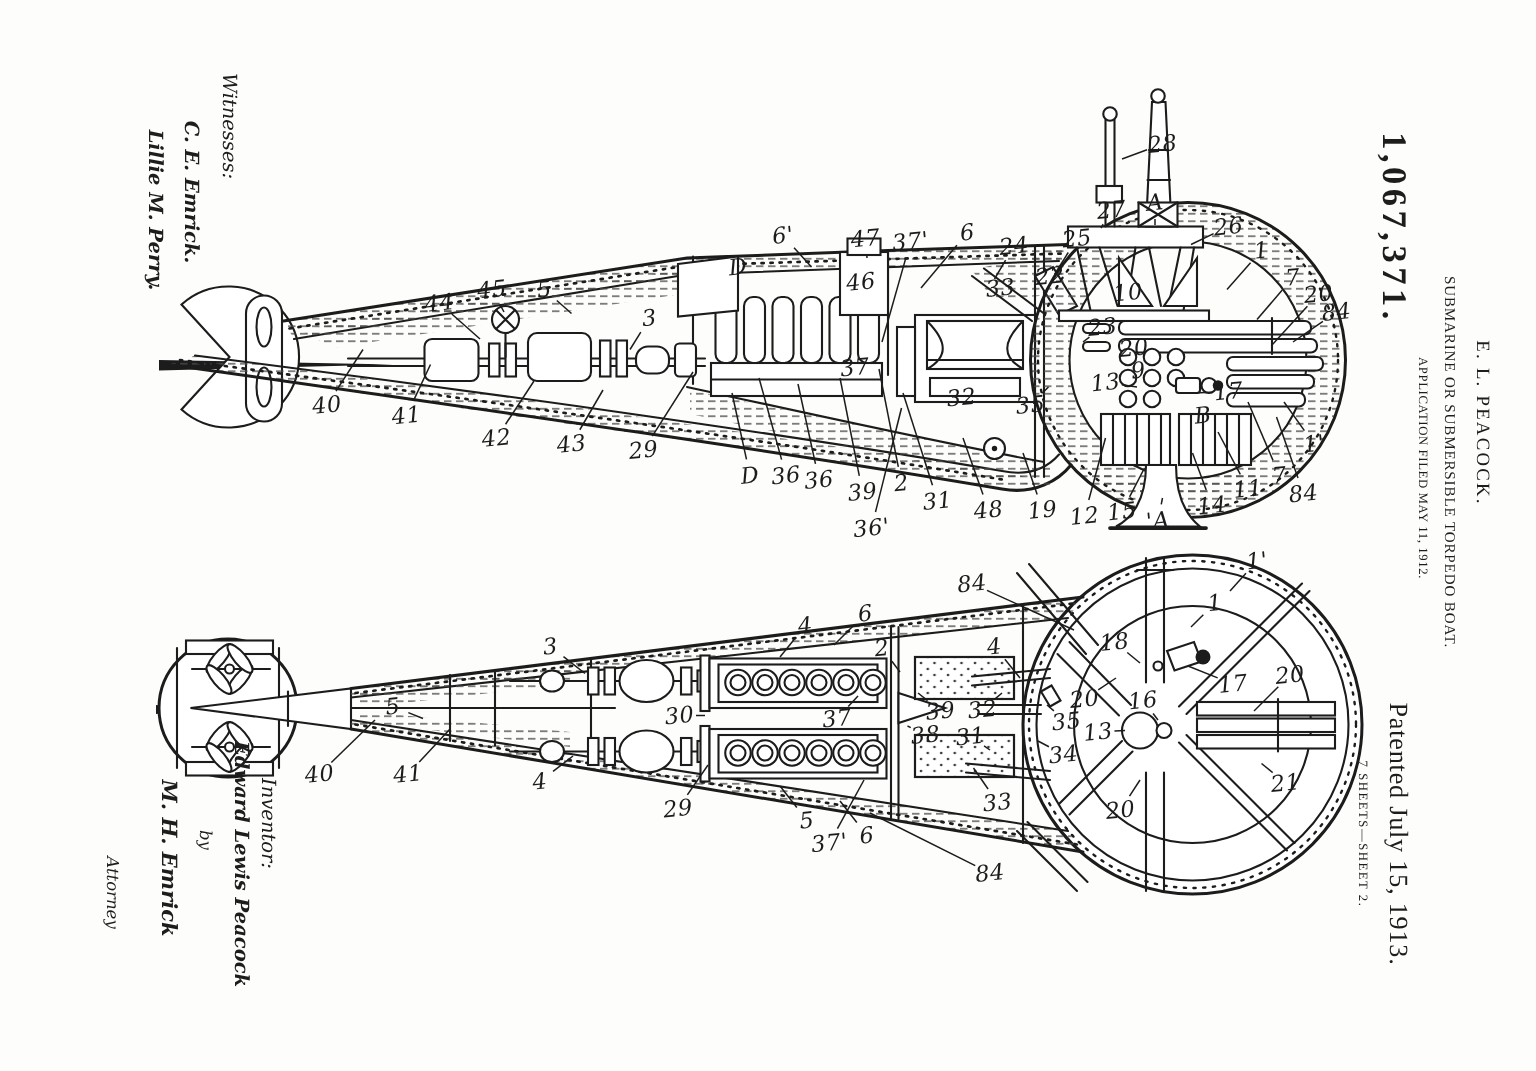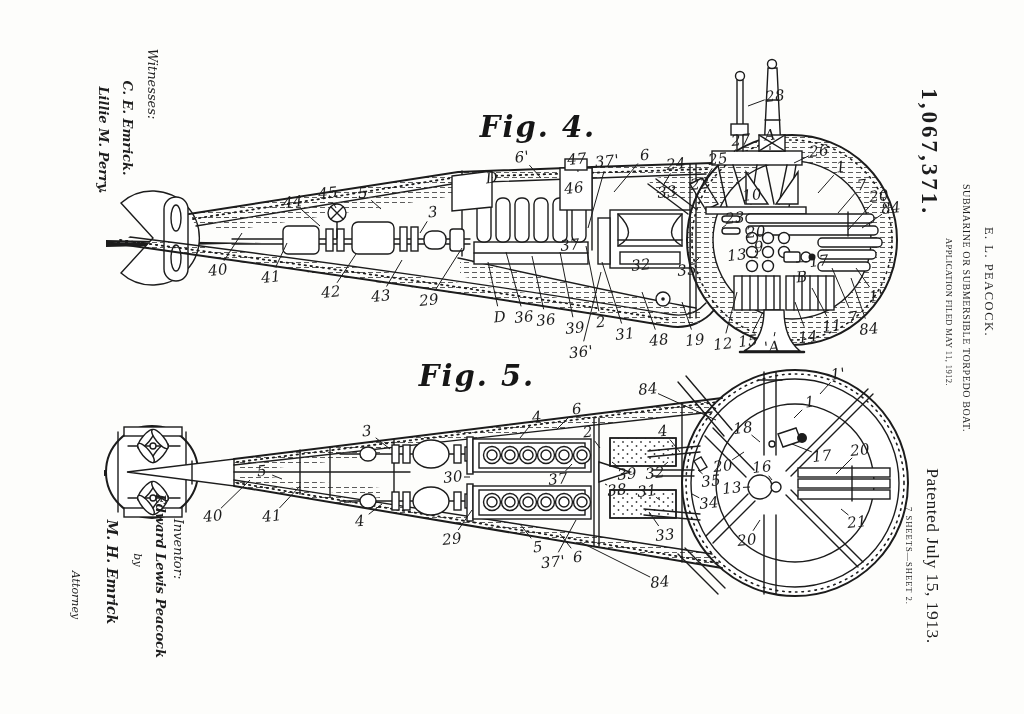--- a/index.html
+++ b/index.html
@@ -433,22 +433,20 @@
       <div class="plabel" style="left: 452px; top: 539px;">29</div>
       <div class="plabel" style="left: 538px; top: 547px;">5</div>
       <div class="plabel" style="left: 553px; top: 562px;">37'</div>
       <div class="plabel" style="left: 578px; top: 557px;">6</div>
       <div class="plabel" style="left: 665px; top: 535px;">33</div>
       <div class="plabel" style="left: 660px; top: 582px;">84</div>
       <div class="plabel" style="left: 747px; top: 540px;">20</div>
       <div class="plabel" style="left: 857px; top: 522px;">21</div>
     </div>
 
-  <div class="caption" style="left:538px;top:127px">Fig. 4.</div>
-  <div class="caption" style="left:477px;top:376px">Fig. 5.</div>
 
   <div class="rot pno" style="left:929px;top:152px">1,067,371.</div>
   <div class="rot inv-name" style="left:988px;top:282px">E. L. PEACOCK.</div>
   <div class="rot ptitle" style="left:966px;top:308px">SUBMARINE OR SUBMERSIBLE TORPEDO BOAT.</div>
   <div class="rot papp" style="left:949px;top:312px">APPLICATION FILED MAY 11, 1912.</div>
   <div class="rot pdate" style="left:932px;top:556px">Patented July 15, 1913.</div>
   <div class="rot psheet" style="left:909px;top:556px">7 SHEETS—SHEET 2.</div>
 
   <div class="rot script" style="left:152px;top:84px">Witnesses:</div>
   <div class="rot sig" style="left:127px;top:128px">C. E. Emrick.</div>

